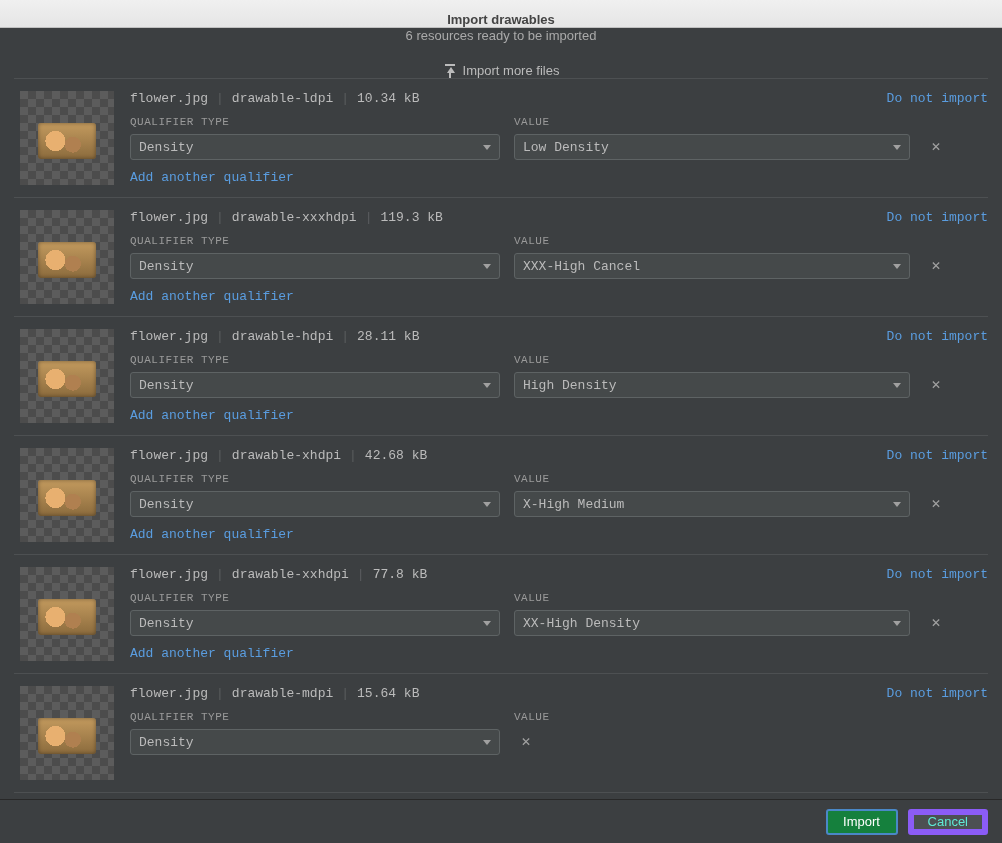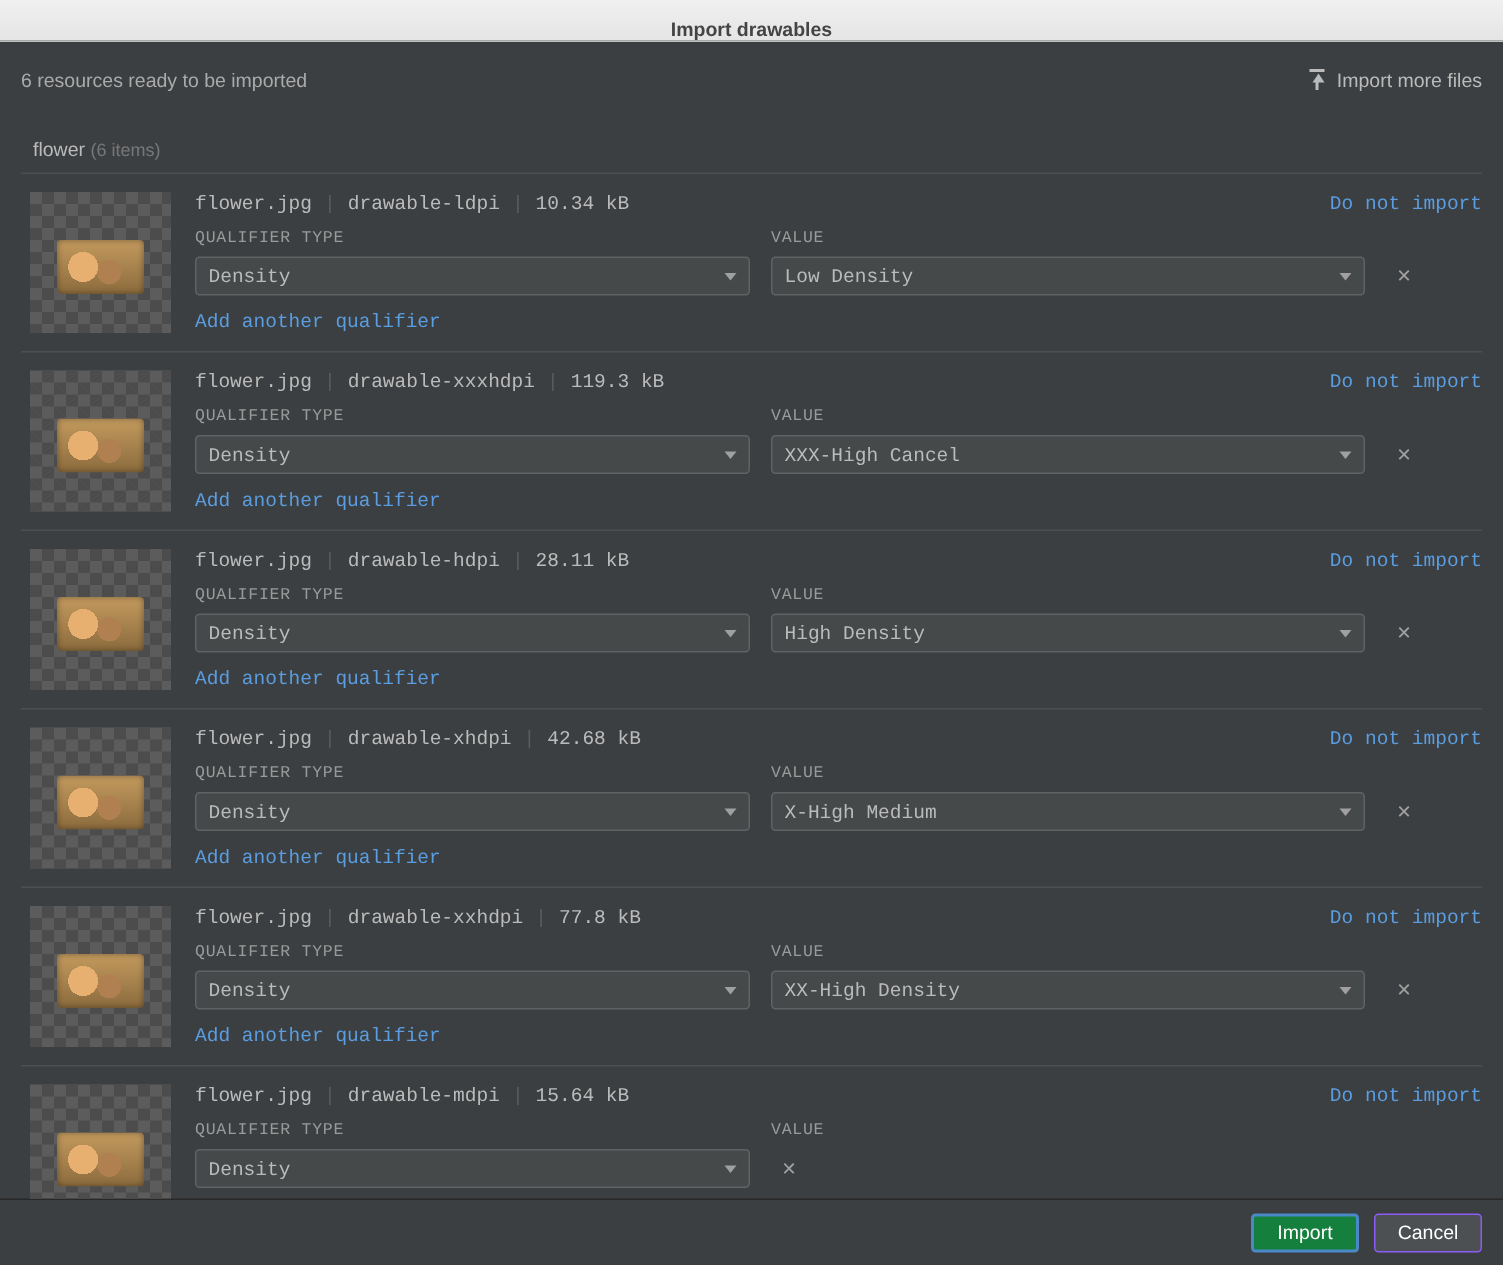--- a/index.html
+++ b/index.html
@@ -25,20 +25,21 @@
     font-weight: bold;
     font-size: 13px;
   }
   .toolbar {
     height: 50px;
     display: flex;
     align-items: center;
     justify-content: space-between;
     padding: 0 14px;
     background: #3c3f41;
+    flex-direction: column;
   }
   .toolbar-left {
     color: #aaa;
   }
   .toolbar-right {
     color: #bbb;
     display: flex;
     align-items: center;
     gap: 6px;
     cursor: pointer;
@@ -180,23 +181,23 @@
     display: flex;
     align-items: center;
     justify-content: flex-end;
     padding: 0 14px;
     gap: 10px;
   }
   .btn {
     min-width: 72px;
     height: 26px;
     border-radius: 3px;
-    border: 1px solid #8b5cf6;
+    border: 6px solid #8b5cf6;
     background: #4c5052;
-    color: #ffffff;
+    color: #5eead4;
     display:flex; align-items:center; justify-content:center;
     cursor:pointer;
     padding: 0 14px;
   }
   .btn.primary {
     border: 2px solid #4a88c7;
     background: #15803d;
     color: #fff;
     font-weight: 500;
   }
@@ -240,24 +241,20 @@
   <div class="toolbar-left">6 resources ready to be imported</div>
   <div class="toolbar-right">
     <span class="upload-icon">
         <span class="upload-stem"></span>
       </span>
     <span>Import more files</span>
   </div>
 </div>
 
 <div class="content-wrap">
-  <div class="group-header">
-    <span>flower</span>
-    <span class="group-count">(6 items)</span>
-  </div>
   <hr class="group-sep">
 
   <div class="scroll-area" id="items-host">
   <div class="item">
     <div class="thumb"></div>
     <div class="item-body">
       <div class="item-top">
         <div class="file-line">
           <span>flower.jpg</span>
           <span class="file-sep">|</span>

